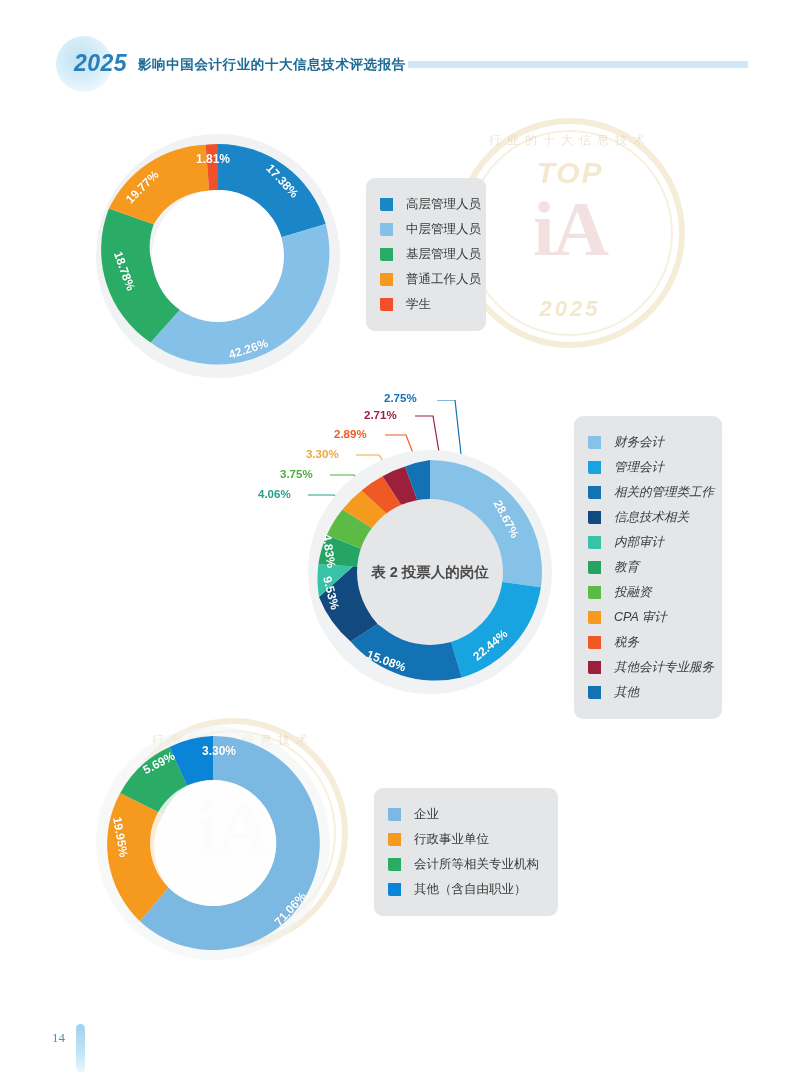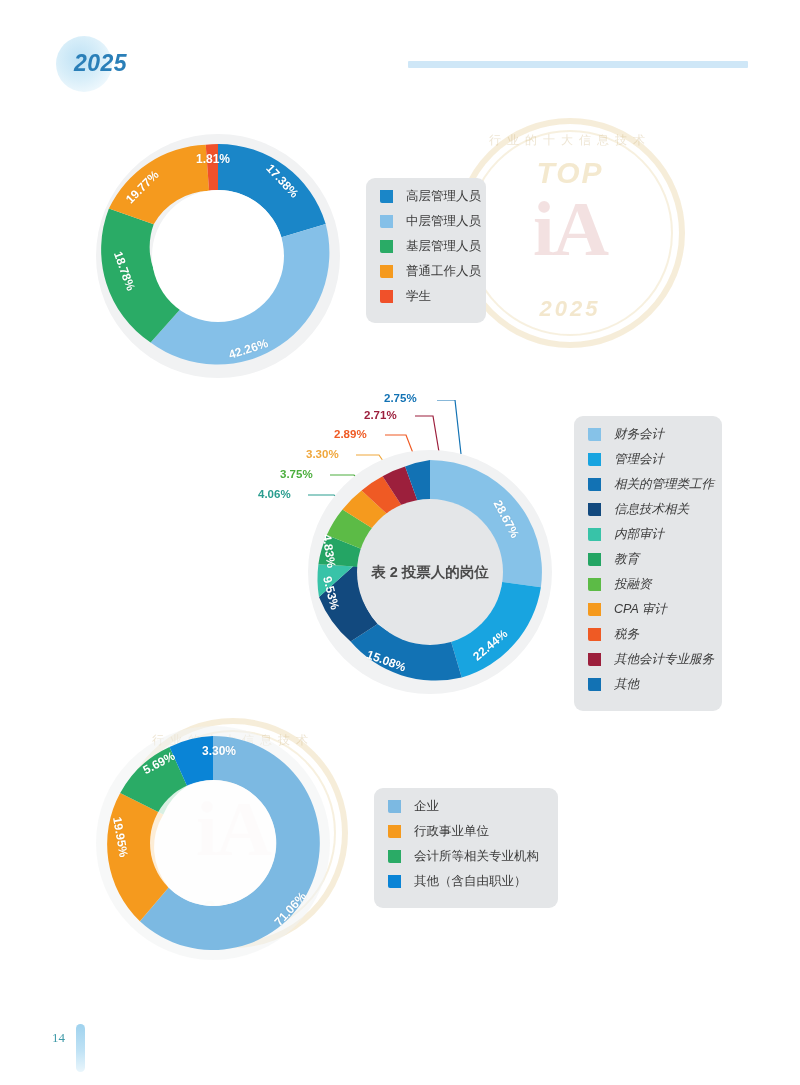--- a/index.html
+++ b/index.html
@@ -73,21 +73,21 @@
     white-space:nowrap; transform-origin:center center;
     text-shadow:0 0 2px rgba(0,0,0,.10);
   }
   .out-label {
     position:absolute; font-size:11.5px; font-weight:bold; white-space:nowrap;
   }
 
   
   .legend {
     position:absolute; background:#e4e6e8; border-radius:9px;
-    padding:6px 18px 14px 14px;
+    padding:14px 18px 14px 14px;
   }
   .legend-row { display:flex; align-items:center; height:25px; }
   .legend-swatch {
     width:13px; height:13px; margin-right:13px; flex:none;
     border-radius:0 0 0 2px;
   }
   .legend-label { font-size:12.5px; color:#3b3b3b; white-space:nowrap; }
 
   
   .pg-num {
@@ -99,20 +99,21 @@
     border-radius:5px;
     background:linear-gradient(to bottom,#9fd2ee 0%,#bfe2f5 55%,#eaf6fc 100%);
   }
 </style>
 </head>
 <body>
 
 <div class="header">
   <div class="hdr-blob"></div>
   <div class="hdr-year">2025</div>
+  <div class="hdr-title">影响中国会计行业的十大信息技术评选报告</div>
   <div class="hdr-rule"></div>
 </div>
 
 <div class="wm" style="left:455px; top:118px; width:230px; height:230px;">
   <div class="wm-ring" style="left:0; top:0; width:230px; height:230px;"></div>
   <div class="wm-ring2" style="left:12px; top:12px; width:206px; height:206px;"></div>
   <div class="wm-arc" style="top:14px;">行业的十大信息技术</div>
   <div class="wm-top" style="top:38px;">TOP</div>
   <div class="wm-ia" style="top:72px;">iA</div>
   <div class="wm-year" style="top:178px;">2025</div>

